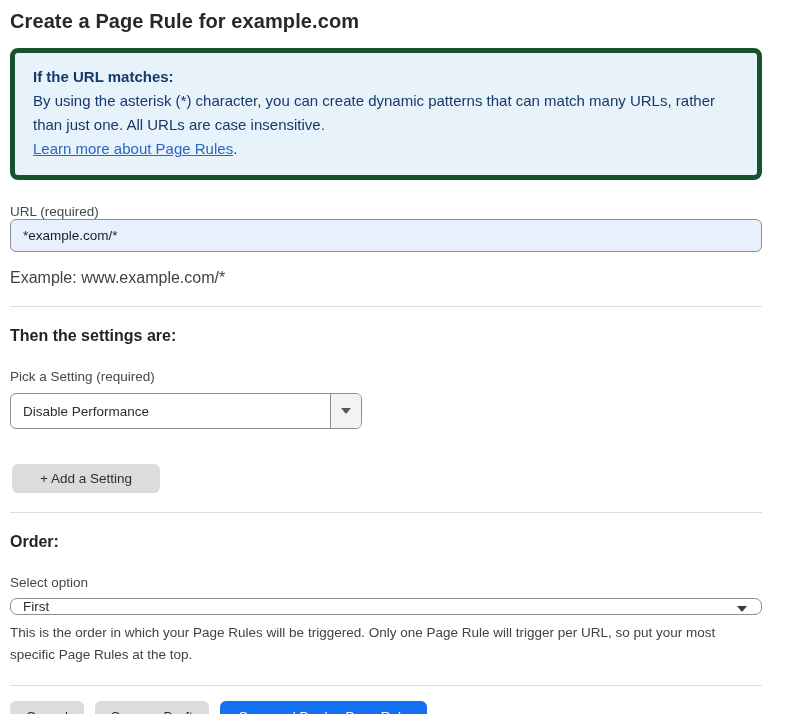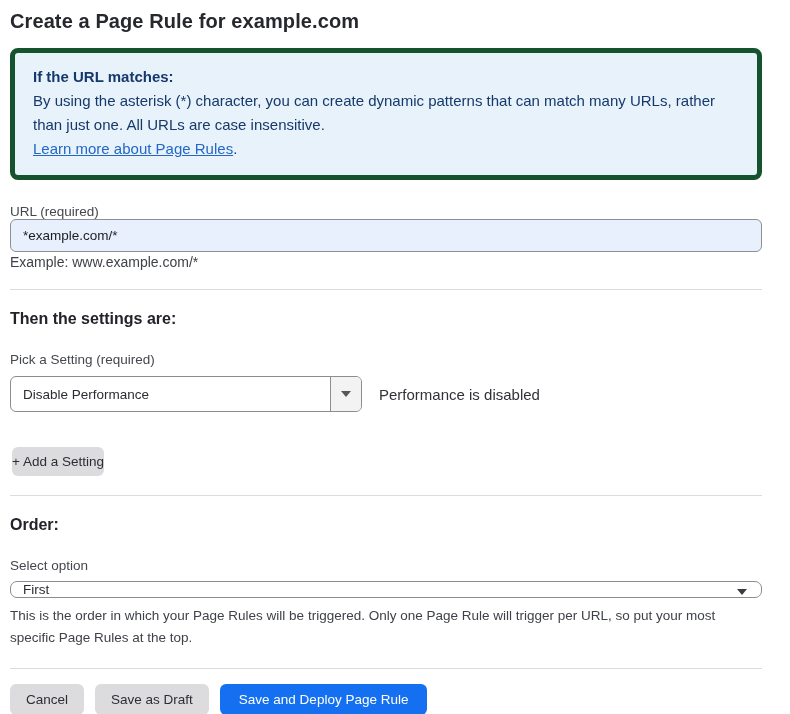--- a/index.html
+++ b/index.html
@@ -49,22 +49,22 @@
     border: 1px solid #8e9095;
     border-radius: 6px;
     padding: 0 12px;
     font-family: "Liberation Sans", sans-serif;
     font-size: 13.5px;
     color: #1c1c1f;
     outline: none;
   }
 
   .example-text {
-    margin-top: 2px;
-    font-size: 14px;
+    margin-top: 17px;
+    font-size: 16px;
     color: #3f4248;
   }
 
   .divider {
     border: none;
     border-top: 1px solid #dcdcdf;
     margin-top: 19px;
   }
 
   .section-heading {
@@ -116,21 +116,21 @@
   }
 
   .add-setting-btn {
     margin-top: 35px;
     margin-left: 2px;
     display: inline-block;
     background: #dcdcde;
     color: #2c2e33;
     border: none;
     border-radius: 6px;
-    padding: 7px 0;
+    padding: 7px 28px;
     font-family: "Liberation Sans", sans-serif;
     font-size: 13.5px;
     cursor: pointer;
   }
 
   
   .order-select {
     margin-top: 8px;
     position: relative;
     width: 100%;
@@ -206,21 +206,20 @@
 
   <div class="field-label">Pick a Setting (required)</div>
 
   <div class="setting-row">
     <div class="select-box">
       <div class="select-value">Disable Performance</div>
       <div class="select-arrow-seg">
         <span class="tri-down"></span>
       </div>
     </div>
-    <div class="status-text">Performance is disabled</div>
   </div>
 
   <button class="add-setting-btn">+ Add a Setting</button>
 
   <hr class="divider">
 
   <h2 class="section-heading">Order:</h2>
 
   <div class="field-label">Select option</div>
 

